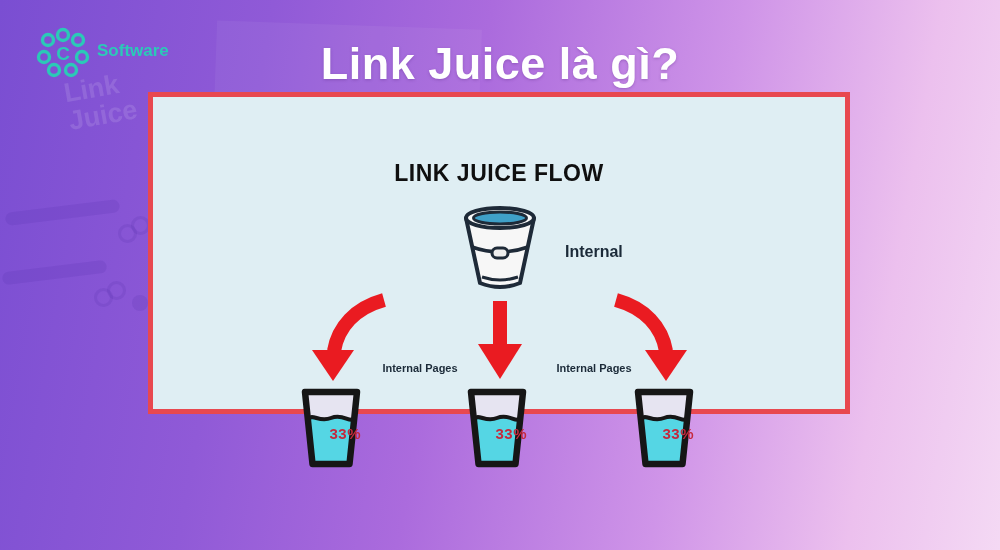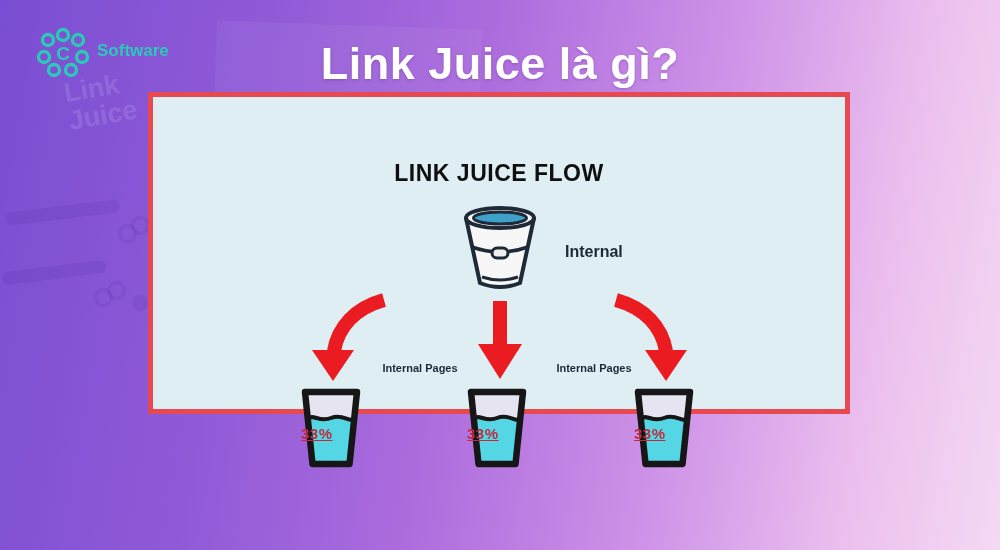--- a/index.html
+++ b/index.html
@@ -40,22 +40,22 @@
   .arrow-left{left:150px;top:196px;}
   .arrow-mid{left:320px;top:199px;}
   .arrow-right{left:459px;top:196px;}
   .internal-label{position:absolute;top:265px;transform:translateX(-50%);
     font-size:11px;font-weight:bold;color:#1b2a38;white-space:nowrap;}
   .internal-label-0{left:267px;}
   .internal-label-1{left:441px;}
   .glass{position:absolute;top:291px;width:60px;height:80px;}
   .glass-0{left:148px;} .glass-1{left:314px;} .glass-2{left:481px;}
   .glass svg{position:absolute;left:0;top:0;}
-  .pct{position:absolute;left:0;top:37px;width:100%;text-align:left;
-    font-size:15px;font-weight:bold;color:#c5293c;letter-spacing:0.5px;text-decoration:underline;}
+  .pct{position:absolute;left:0;top:37px;width:100%;text-align:right;
+    font-size:15px;font-weight:bold;color:#c5293c;letter-spacing:0.5px;}
 </style>
 </head>
 <body>
 
 <div class="page">
 
   <div class="wm-rect"></div>
   <div class="wm-text">Link Juice</div>
   <div class="wm-bar wm-bar1"></div>
   <div class="wm-bar wm-bar2"></div>

